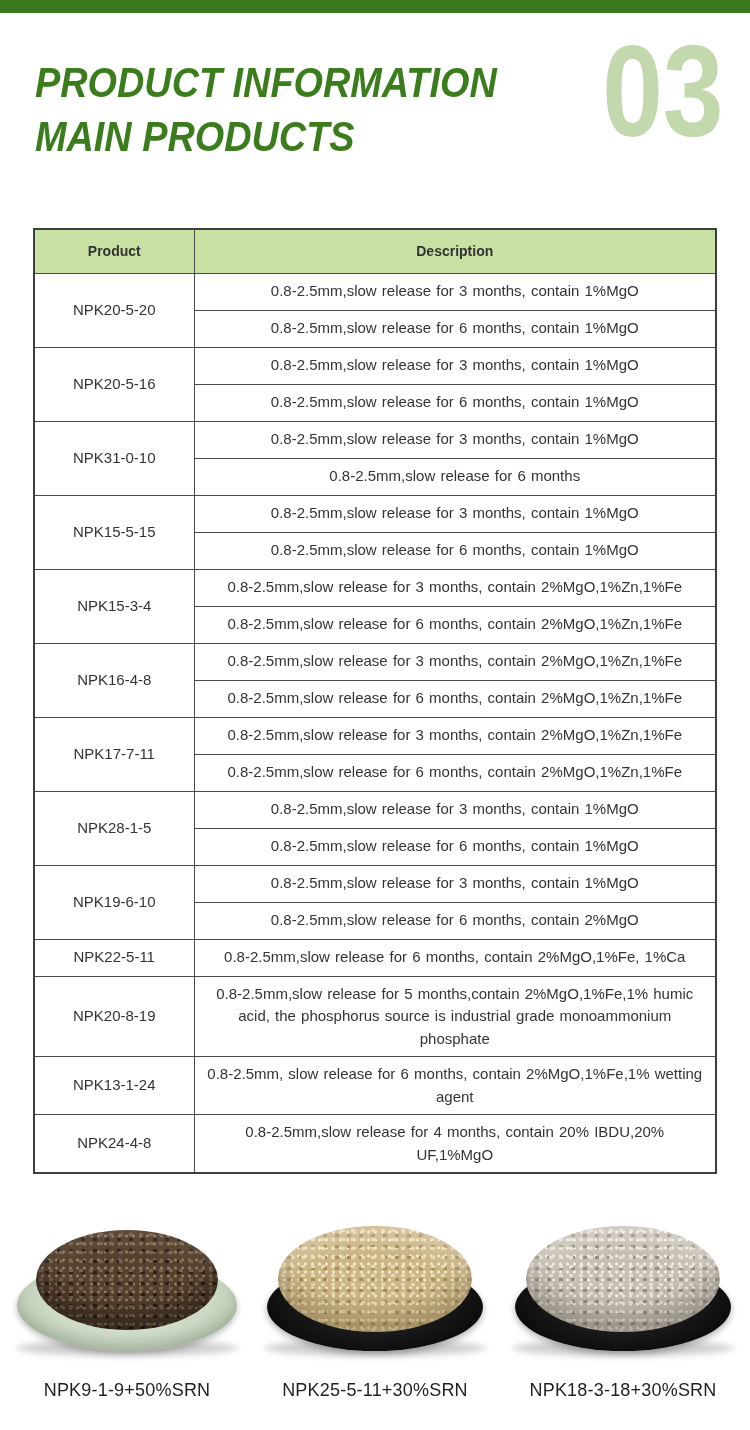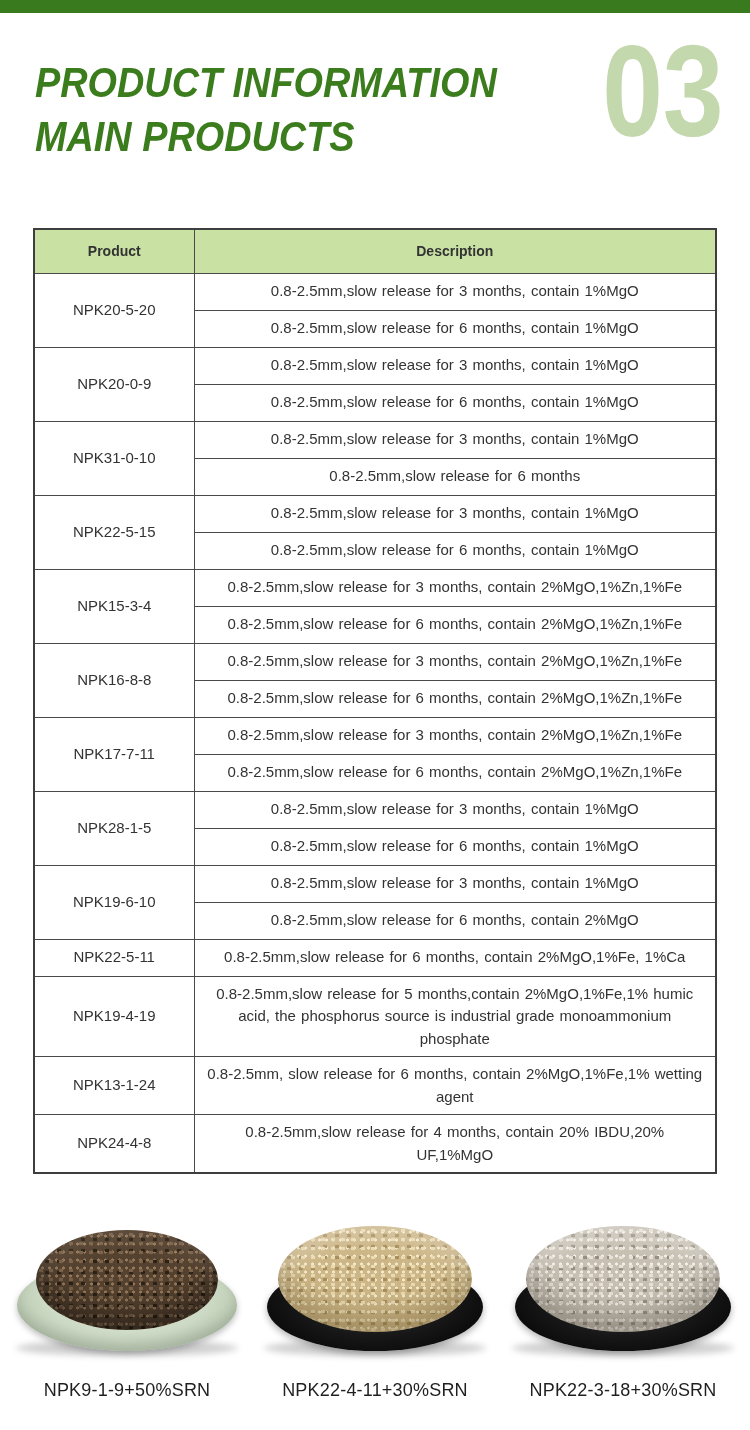--- a/index.html
+++ b/index.html
@@ -134,49 +134,49 @@
   </thead>
   <tbody>
       <tr>
         <td class="product-cell" rowspan="2">NPK20-5-20</td>
         <td class="desc-cell">0.8-2.5mm,slow release for 3 months, contain 1%MgO</td>
       </tr>
       <tr>
         <td class="desc-cell">0.8-2.5mm,slow release for 6 months, contain 1%MgO</td>
       </tr>
       <tr>
-        <td class="product-cell" rowspan="2">NPK20-0-9</td>
+        <td class="product-cell" rowspan="2">NPK20-5-16</td>
         <td class="desc-cell">0.8-2.5mm,slow release for 3 months, contain 1%MgO</td>
       </tr>
       <tr>
         <td class="desc-cell">0.8-2.5mm,slow release for 6 months, contain 1%MgO</td>
       </tr>
       <tr>
         <td class="product-cell" rowspan="2">NPK31-0-10</td>
         <td class="desc-cell">0.8-2.5mm,slow release for 3 months, contain 1%MgO</td>
       </tr>
       <tr>
         <td class="desc-cell">0.8-2.5mm,slow release for 6 months</td>
       </tr>
       <tr>
-        <td class="product-cell" rowspan="2">NPK22-5-15</td>
+        <td class="product-cell" rowspan="2">NPK15-5-15</td>
         <td class="desc-cell">0.8-2.5mm,slow release for 3 months, contain 1%MgO</td>
       </tr>
       <tr>
         <td class="desc-cell">0.8-2.5mm,slow release for 6 months, contain 1%MgO</td>
       </tr>
       <tr>
         <td class="product-cell" rowspan="2">NPK15-3-4</td>
         <td class="desc-cell">0.8-2.5mm,slow release for 3 months, contain 2%MgO,1%Zn,1%Fe</td>
       </tr>
       <tr>
         <td class="desc-cell">0.8-2.5mm,slow release for 6 months, contain 2%MgO,1%Zn,1%Fe</td>
       </tr>
       <tr>
-        <td class="product-cell" rowspan="2">NPK16-8-8</td>
+        <td class="product-cell" rowspan="2">NPK16-4-8</td>
         <td class="desc-cell">0.8-2.5mm,slow release for 3 months, contain 2%MgO,1%Zn,1%Fe</td>
       </tr>
       <tr>
         <td class="desc-cell">0.8-2.5mm,slow release for 6 months, contain 2%MgO,1%Zn,1%Fe</td>
       </tr>
       <tr>
         <td class="product-cell" rowspan="2">NPK17-7-11</td>
         <td class="desc-cell">0.8-2.5mm,slow release for 3 months, contain 2%MgO,1%Zn,1%Fe</td>
       </tr>
       <tr>
@@ -194,21 +194,21 @@
         <td class="desc-cell">0.8-2.5mm,slow release for 3 months, contain 1%MgO</td>
       </tr>
       <tr>
         <td class="desc-cell">0.8-2.5mm,slow release for 6 months, contain 2%MgO</td>
       </tr>
       <tr>
         <td class="product-cell" rowspan="1">NPK22-5-11</td>
         <td class="desc-cell">0.8-2.5mm,slow release for 6 months, contain 2%MgO,1%Fe, 1%Ca</td>
       </tr>
       <tr>
-        <td class="product-cell" rowspan="1">NPK19-4-19</td>
+        <td class="product-cell" rowspan="1">NPK20-8-19</td>
         <td class="desc-cell">0.8-2.5mm,slow release for 5 months,contain 2%MgO,1%Fe,1% humic acid, the phosphorus source is industrial grade monoammonium phosphate</td>
       </tr>
       <tr>
         <td class="product-cell" rowspan="1">NPK13-1-24</td>
         <td class="desc-cell">0.8-2.5mm, slow release for 6 months, contain 2%MgO,1%Fe,1% wetting agent</td>
       </tr>
       <tr>
         <td class="product-cell" rowspan="1">NPK24-4-8</td>
         <td class="desc-cell">0.8-2.5mm,slow release for 4 months, contain 20% IBDU,20% UF,1%MgO</td>
       </tr>
@@ -219,21 +219,21 @@
   <figure class="photo">
     <div class="ground-shadow"></div>
     <div class="plate plate-green"></div>
     <div class="pile pile-brown"></div>
     <figcaption class="caption">NPK9-1-9+50%SRN</figcaption>
   </figure>
   <figure class="photo">
     <div class="ground-shadow"></div>
     <div class="plate plate-black"></div>
     <div class="pile pile-tan"></div>
-    <figcaption class="caption">NPK22-4-11+30%SRN</figcaption>
+    <figcaption class="caption">NPK25-5-11+30%SRN</figcaption>
   </figure>
   <figure class="photo">
     <div class="ground-shadow"></div>
     <div class="plate plate-black"></div>
     <div class="pile pile-gray"></div>
-    <figcaption class="caption">NPK22-3-18+30%SRN</figcaption>
+    <figcaption class="caption">NPK18-3-18+30%SRN</figcaption>
   </figure>
 </div>
 
 </body></html>

